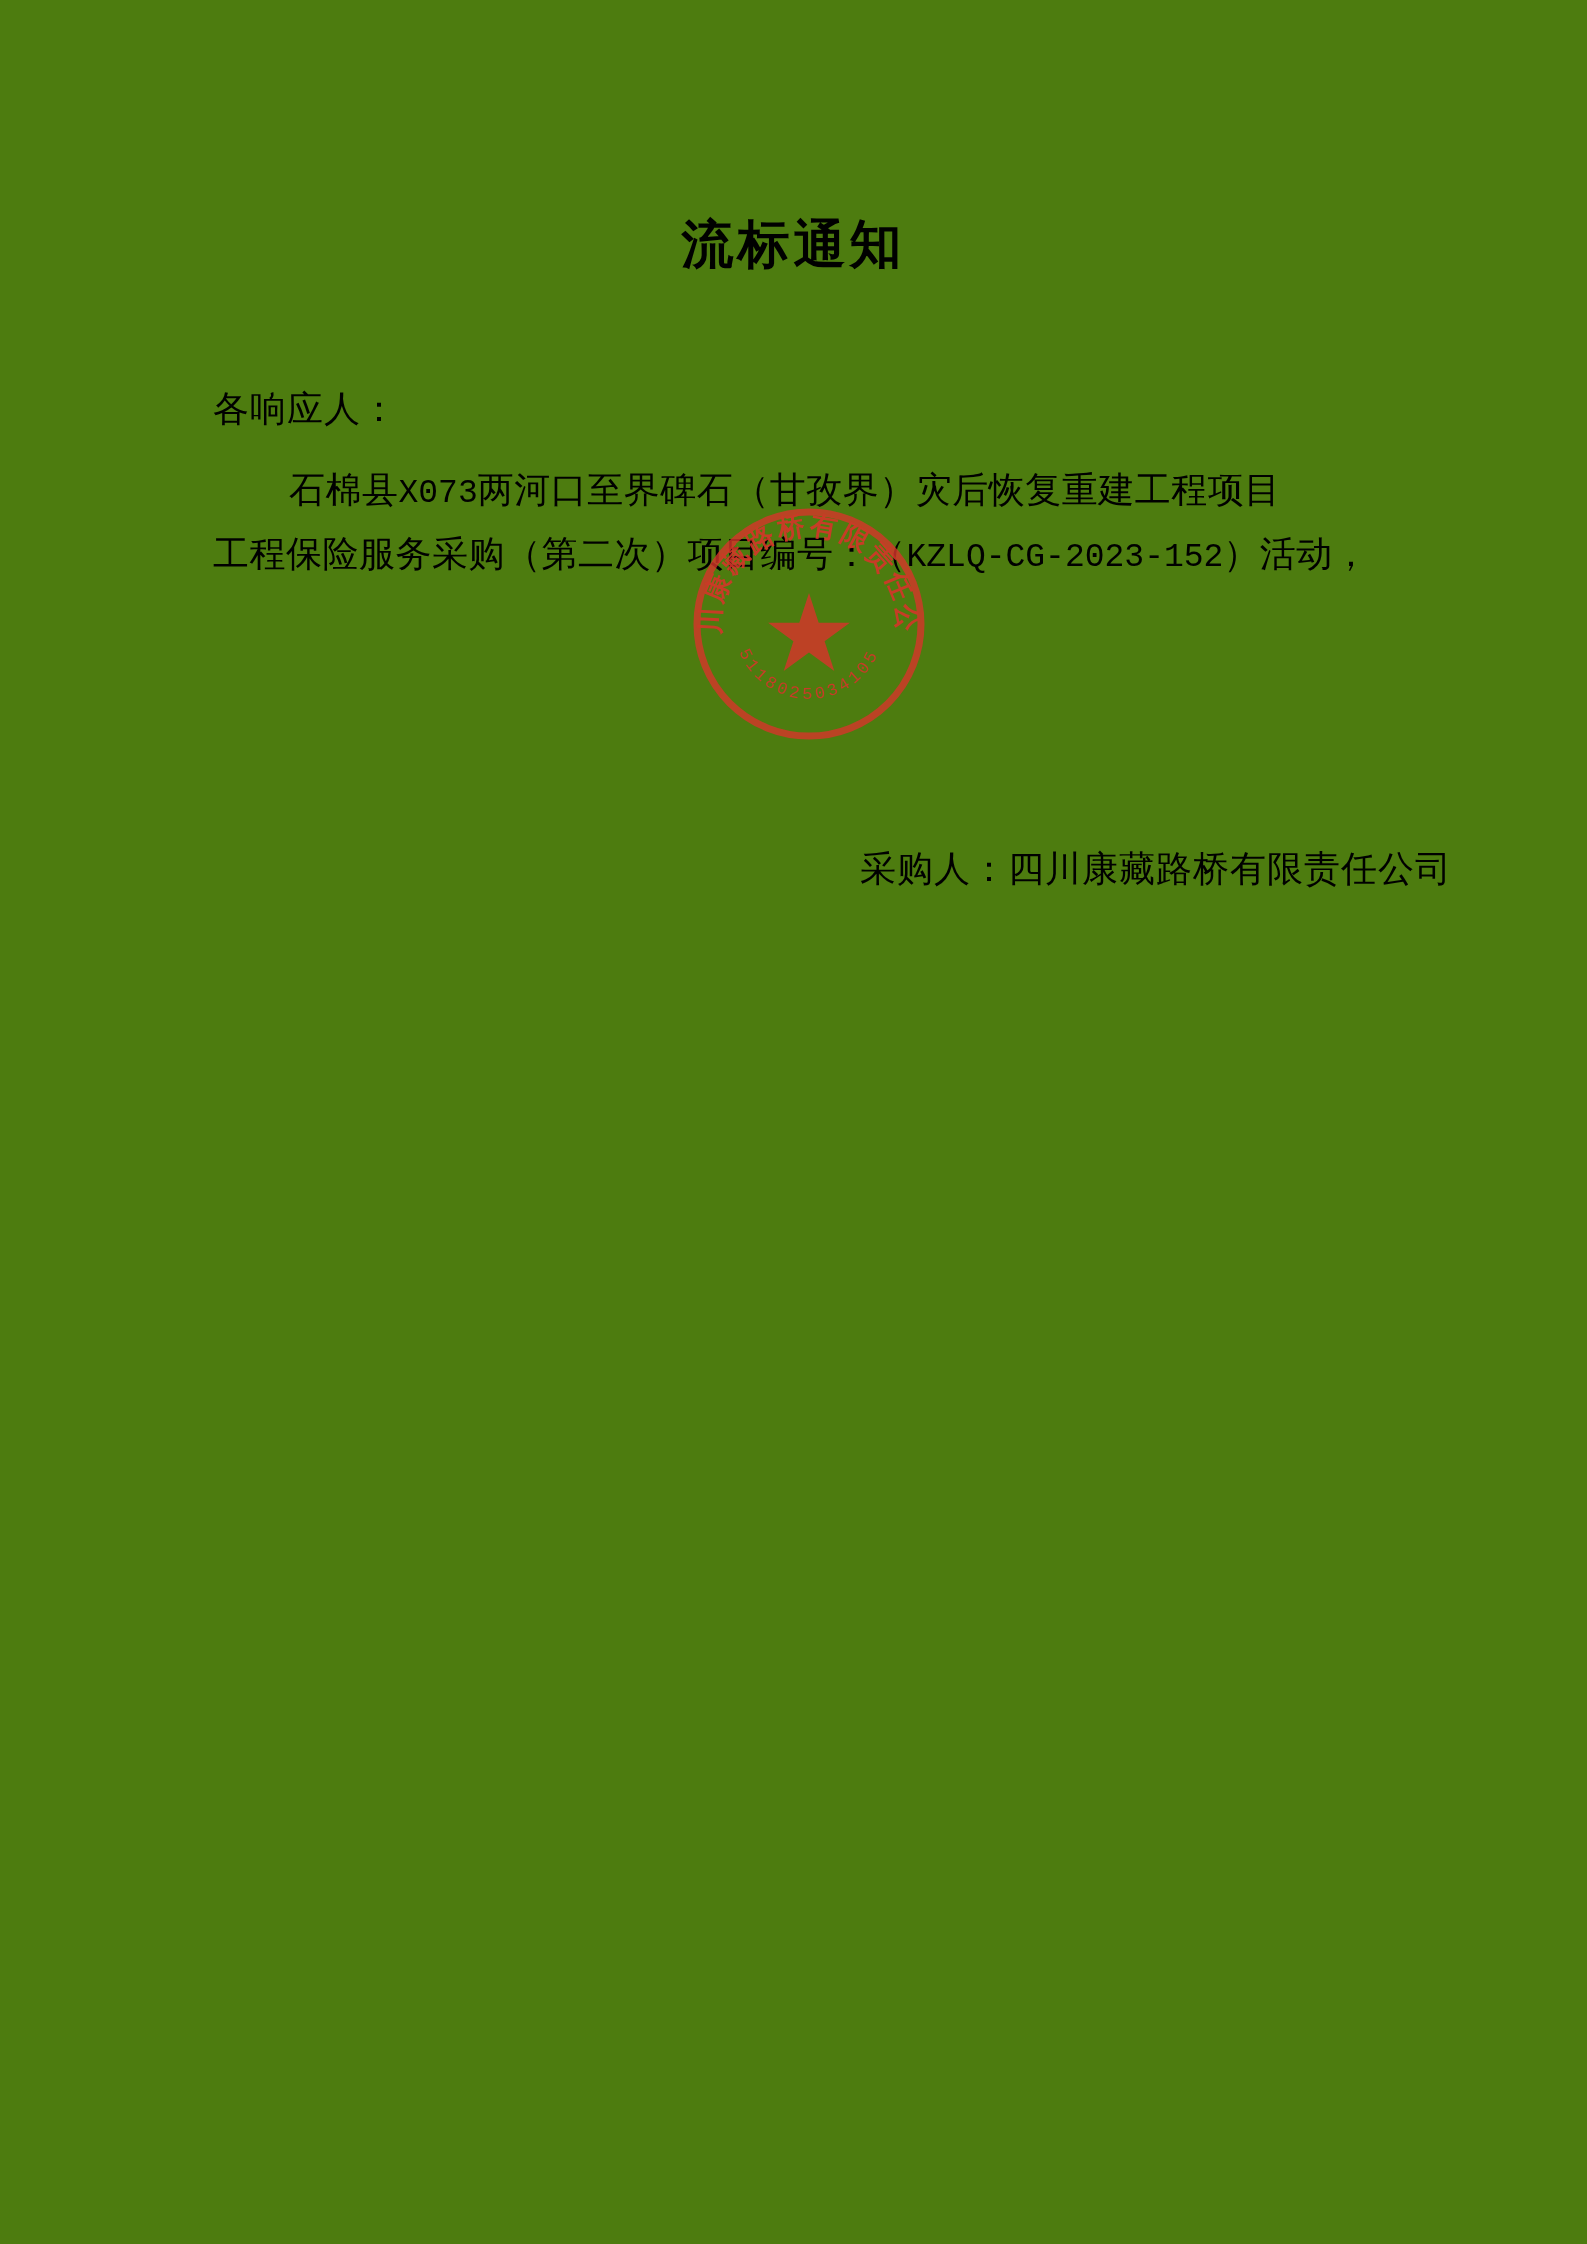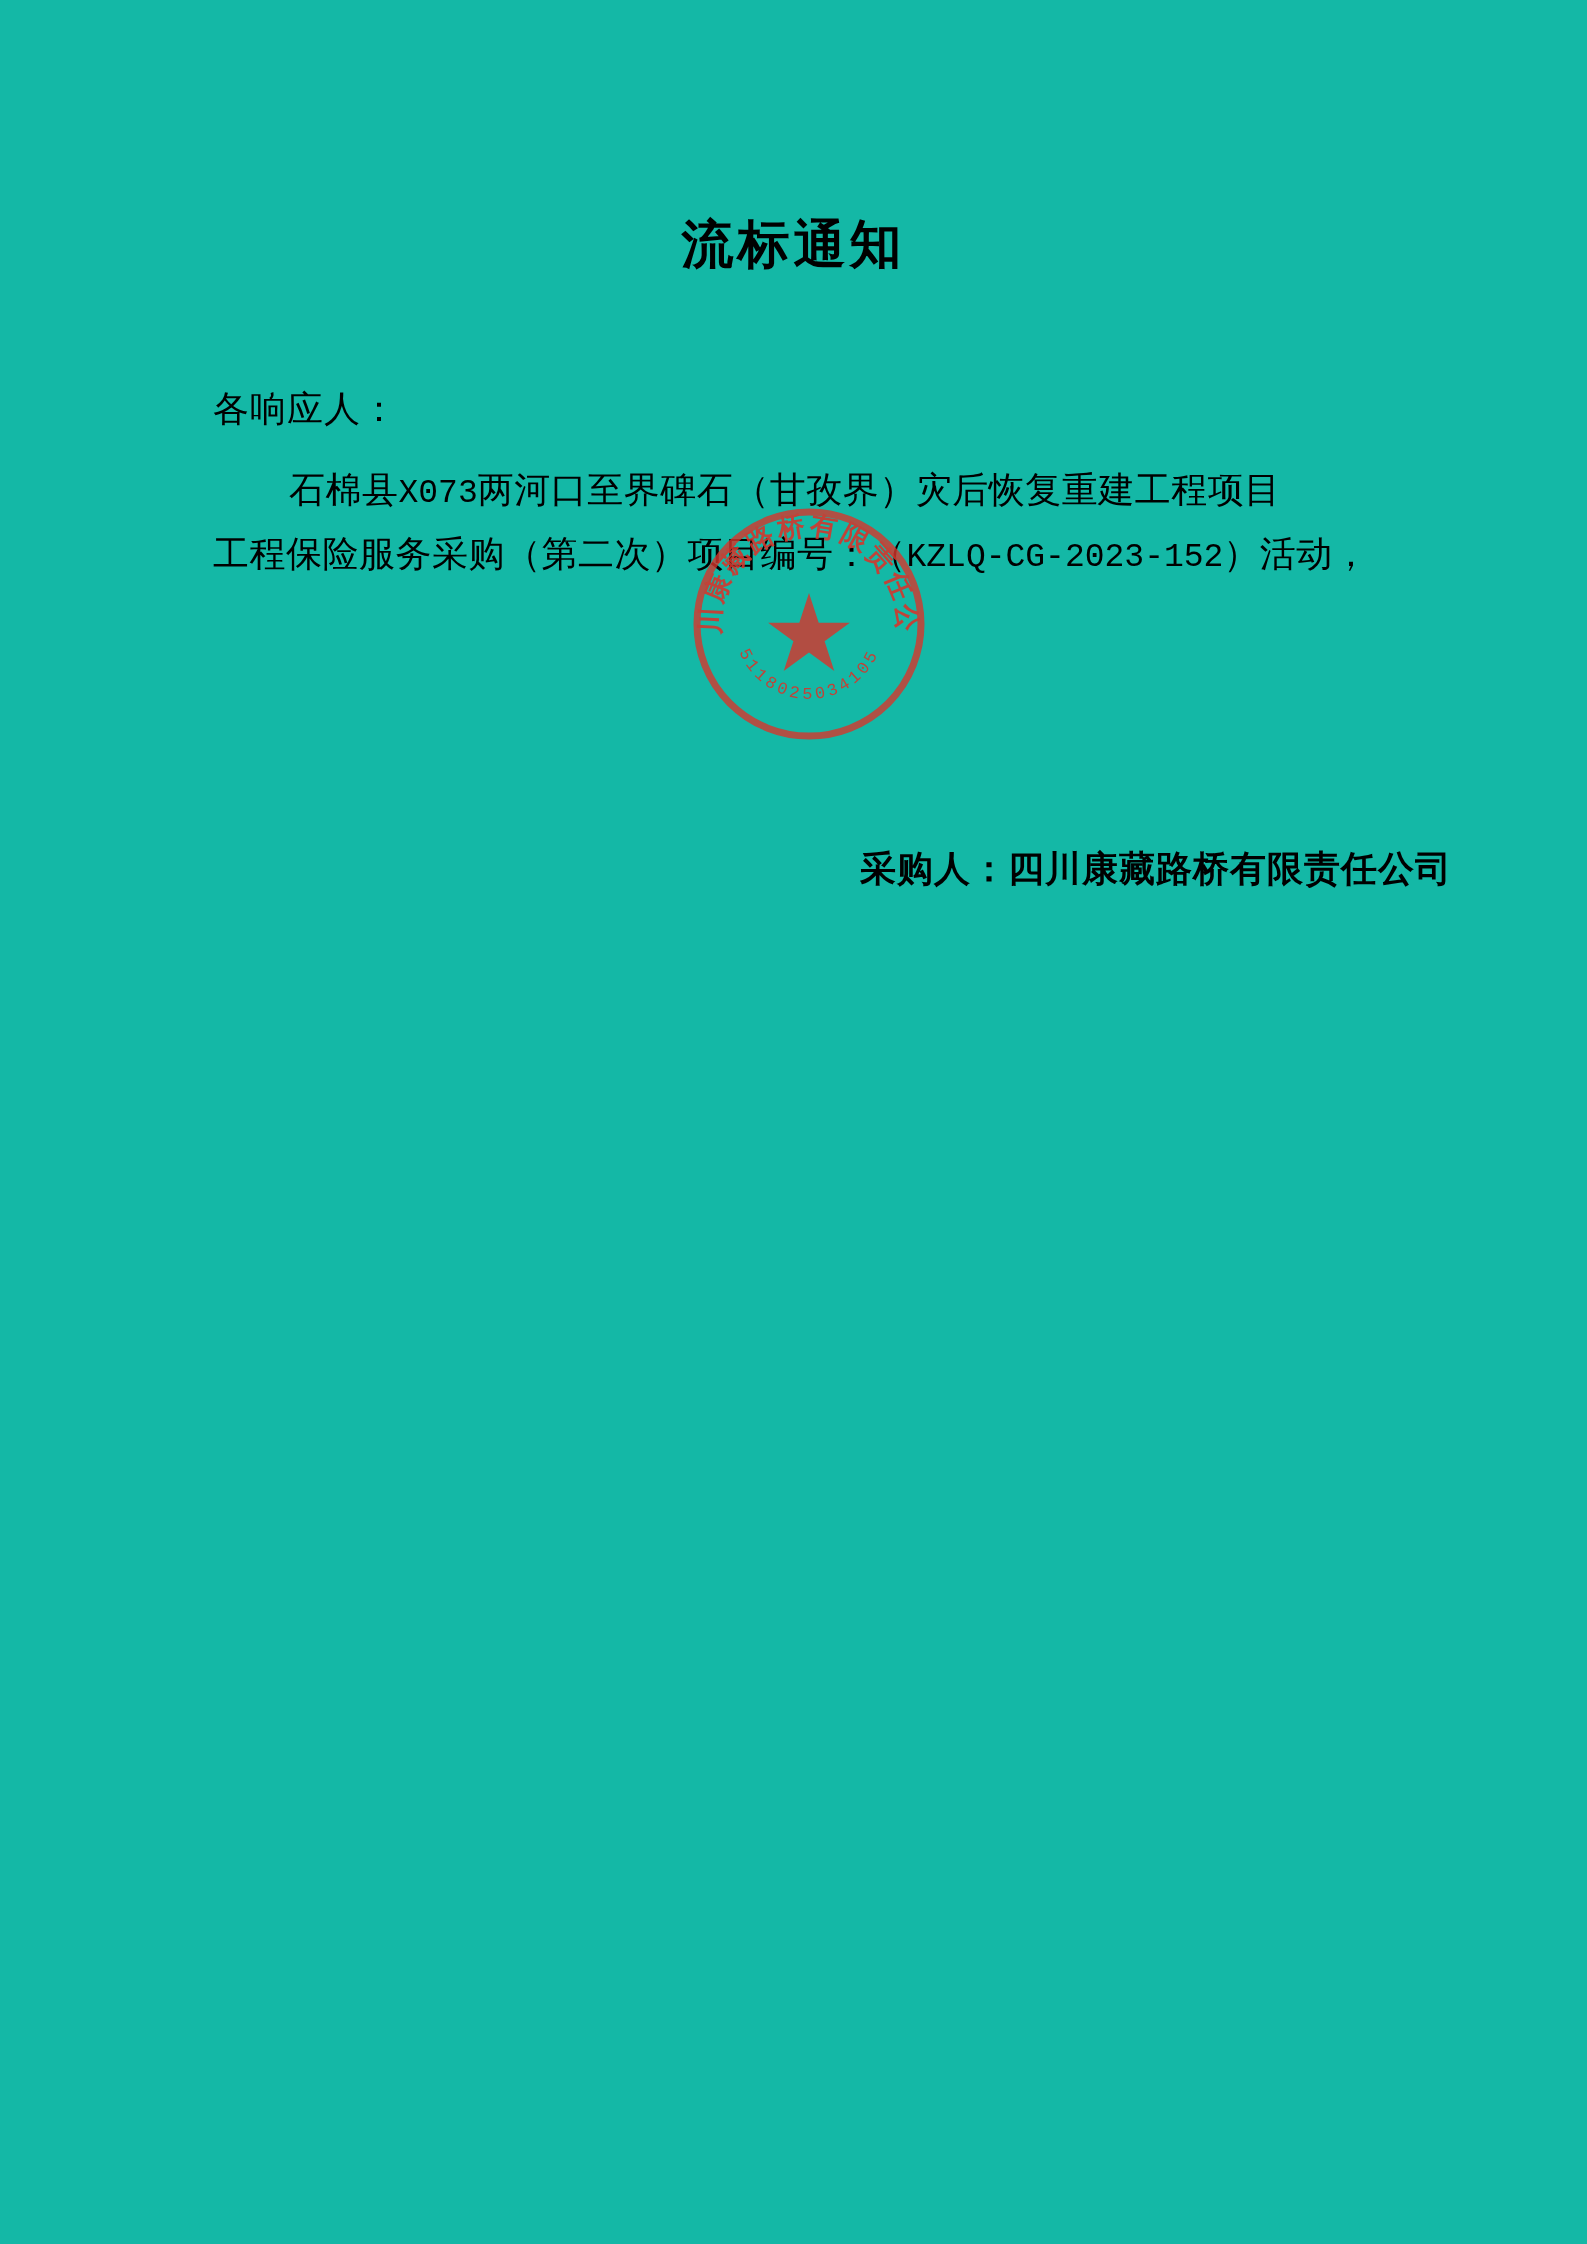--- a/index.html
+++ b/index.html
@@ -8,21 +8,21 @@
     background: #ffffff;
   }
   body {
     font-family: "Liberation Serif", "DejaVu Serif", serif;
     color: #000000;
   }
   .page {
     position: relative;
     width: 1587px;
     height: 2244px;
-    background: #14b8a6;
+    background: #4d7c0f;
     overflow: hidden;
     margin: 0 auto;
   }
   .doc-title {
     position: absolute;
     top: 210px;
     left: 0;
     width: 100%;
     text-align: center;
     font-size: 52px;
@@ -61,21 +61,20 @@
     font-size: 33px;
     letter-spacing: 0px;
   }
   .sign-block {
     position: absolute;
     top: 845px;
     left: 0;
     width: 1452px;
     text-align: right;
     font-size: 36px;
-    font-weight: bold;
   }
   .sign-buyer {
     letter-spacing: 1px;
   }
   .sign-date {
     margin-top: 36px;
     padding-right: 58px;
     font-family: "Liberation Serif", "DejaVu Serif", serif;
     letter-spacing: 2px;
   }

